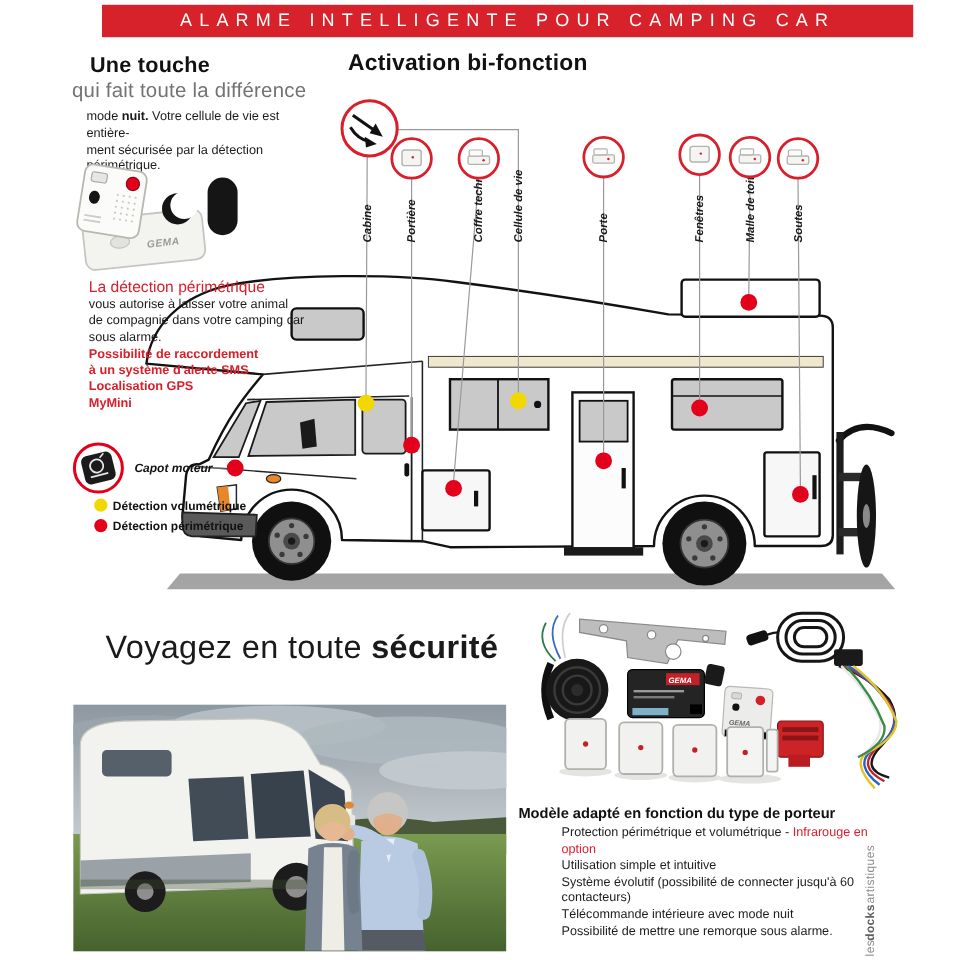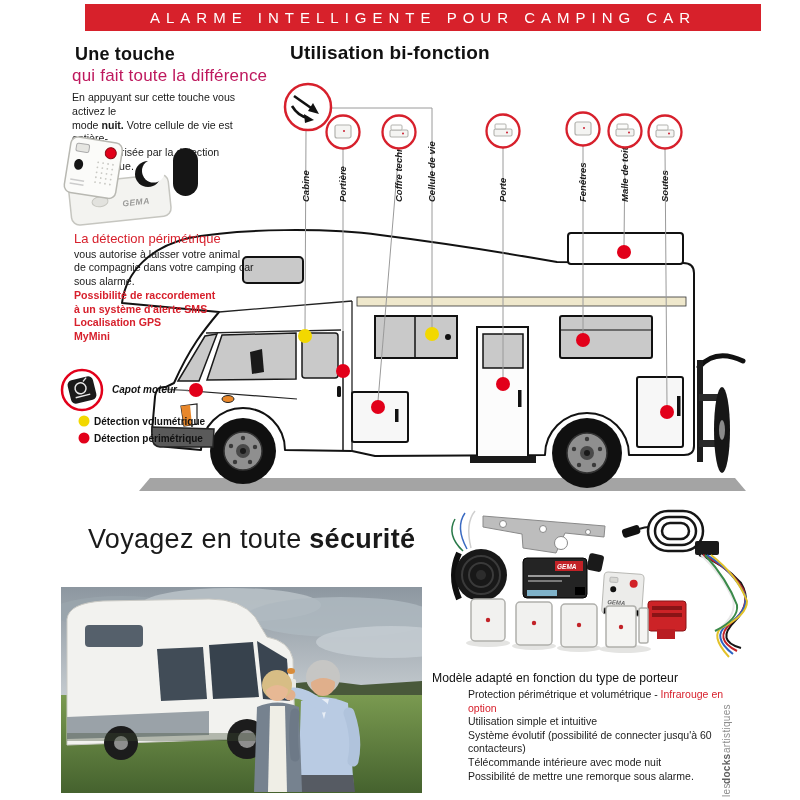--- a/index.html
+++ b/index.html
@@ -5,33 +5,33 @@
   html,body{margin:0;padding:0;background:#fff;}
   .page{position:relative;width:800px;height:800px;background:#ffffff;
         font-family:"Liberation Sans",sans-serif;overflow:hidden;color:#111;}
   .abs{position:absolute;}
   
   .banner{left:85px;top:4px;width:676px;height:27px;background:#d7212b;
           display:flex;align-items:center;justify-content:center;}
   .banner span{color:#fff;font-size:15px;font-weight:500;letter-spacing:6px;white-space:nowrap;text-align:center;}
   
   .h-bold{left:75px;top:44px;font-size:18px;font-weight:800;letter-spacing:.2px;}
-  .h-light{left:72px;top:66px;font-size:17px;font-weight:400;letter-spacing:.2px;color:#be185d;}
+  .h-light{left:60px;top:66px;font-size:17px;font-weight:400;letter-spacing:.2px;color:#737373;}
   .para{left:72px;top:91px;width:182px;font-size:10.6px;font-weight:500;line-height:13.8px;color:#1a1a1a;}
   .det-head{left:74px;top:231px;font-size:13px;font-weight:400;color:#d7202c;}
   .det-body{left:74px;top:248px;font-size:10.6px;font-weight:500;line-height:13.4px;color:#1a1a1a;}
   .red-block{left:74px;top:289px;font-size:10.6px;font-weight:700;line-height:13.6px;color:#d7202c;}
   
   .prot-title{left:290px;top:42px;font-size:19px;font-weight:800;letter-spacing:.2px;}
   .voyagez{left:88px;top:524px;font-size:27px;letter-spacing:.3px;color:#1a1a1a;}
   .voyagez .lt{font-weight:300;margin-top:47px;}
   .voyagez .bd{font-weight:800;}
   
   .features{left:432px;top:671px;width:302px;}
-  .features .fh{font-size:12.2px;font-weight:400;margin-bottom:3px;}
+  .features .fh{font-size:12.2px;font-weight:700;margin-bottom:3px;}
   .features .fl{font-size:10.5px;font-weight:500;line-height:13.6px;color:#1c1c1c;margin-left:36px;}
   .features .red{color:#d7202c;}
   
   .branding{left:714px;top:705px;height:92px;width:24px;display:flex;align-items:center;justify-content:center;
             writing-mode:vertical-rl;transform:rotate(180deg);font-size:10px;color:#8c8c8c;letter-spacing:.3px;}
   .branding .bd{font-weight:700;color:#5f5f5f;}
   svg{display:block;}
   svg text{font-family:"Liberation Sans",sans-serif;}
 </style>
 </head>
@@ -226,21 +226,20 @@
       <text x="94" y="425" font-size="10" font-weight="600" fill="#111">Détection volumétrique</text>
       <circle cx="84" cy="438" r="5.5" fill="#e2001a"></circle>
       <text x="94" y="442" font-size="10" font-weight="600" fill="#111">Détection périmétrique</text>
     </g>
   </svg>
 
   <div class="abs h-bold">Une touche</div>
   <div class="abs h-light">qui fait toute la différence</div>
 
   <div class="abs para">
-    <div>En appuyant sur cette touche vous activez le</div>
     <div><span>mode </span><b>nuit.</b><span> Votre cellule de vie est entière-</span></div>
     <div>ment sécurisée par la détection périmétrique.</div>
   </div>
 
   <svg class="abs" style="left:58px;top:134px" width="145" height="100" viewBox="0 0 145 100">
     <g transform="translate(10,50) rotate(-6)">
       <rect x="0" y="0" width="100" height="42" rx="8" fill="#f3f3f0" stroke="#c6c6c0" stroke-width="1.5"></rect>
       <rect x="6" y="6" width="88" height="30" rx="6" fill="none" stroke="#dddddad" stroke-width="0"></rect>
       <ellipse cx="30" cy="21" rx="8" ry="5" fill="#e2e2de" stroke="#c6c6c0" stroke-width="1"></ellipse>
       <text x="52" y="28" font-size="8.5" font-style="italic" font-weight="800" fill="#9a9a98" letter-spacing="0.5">GEMA</text>
@@ -288,21 +287,21 @@
     <div>à un système d'alerte SMS</div>
     <div>Localisation GPS</div>
     <div>MyMini</div>
   </div>
   <div class="abs det-body">
     <div>vous autorise à laisser votre animal</div>
     <div>de compagnie dans votre camping car</div>
     <div>sous alarme.</div>
   </div>
 
-  <div class="abs prot-title">Utilisation bi-fonction</div>
+  <div class="abs prot-title">Activation bi-fonction</div>
 
   <div class="abs voyagez">
     <span class="lt">Voyagez en toute </span><span class="bd">sécurité</span>
   </div>
 
   <svg class="abs" style="left:61px;top:587px" width="361" height="206" viewBox="0 0 361 206">
     <defs>
       <linearGradient id="skyG" x1="0" y1="0" x2="0" y2="1">
         <stop offset="0" stop-color="#8d97a0"></stop>
           <stop offset="1" stop-color="#ccd2d6"></stop>

